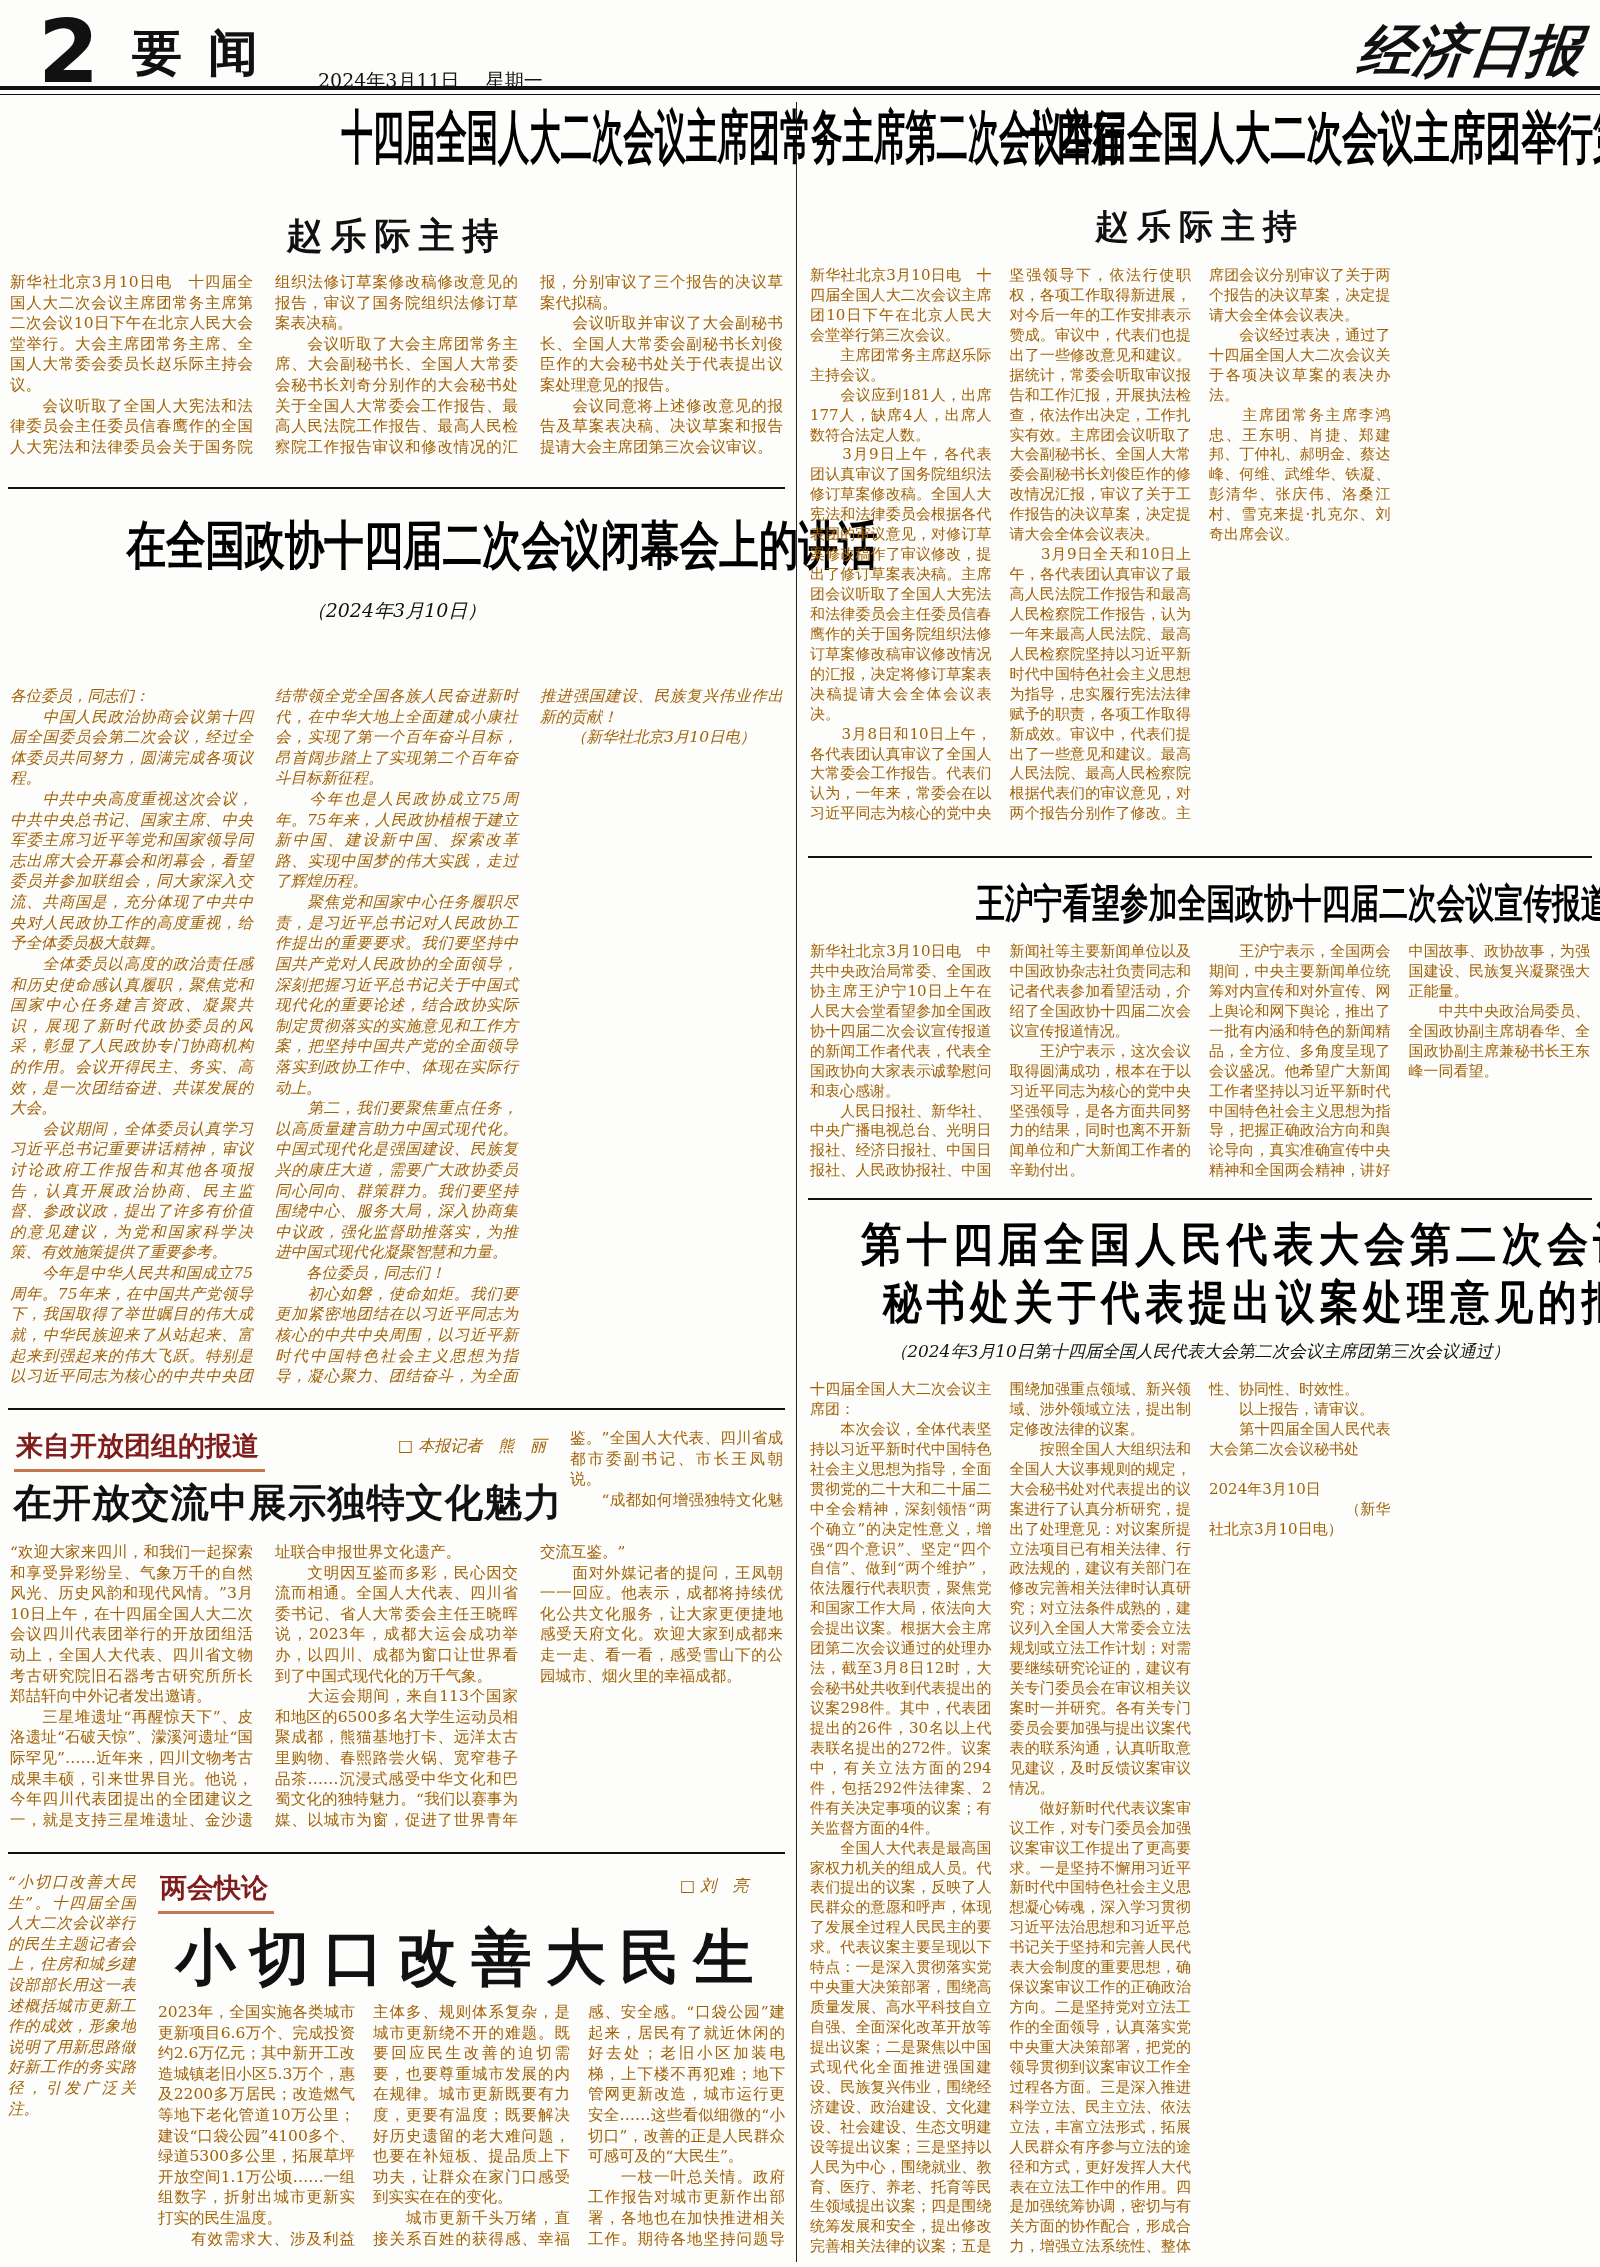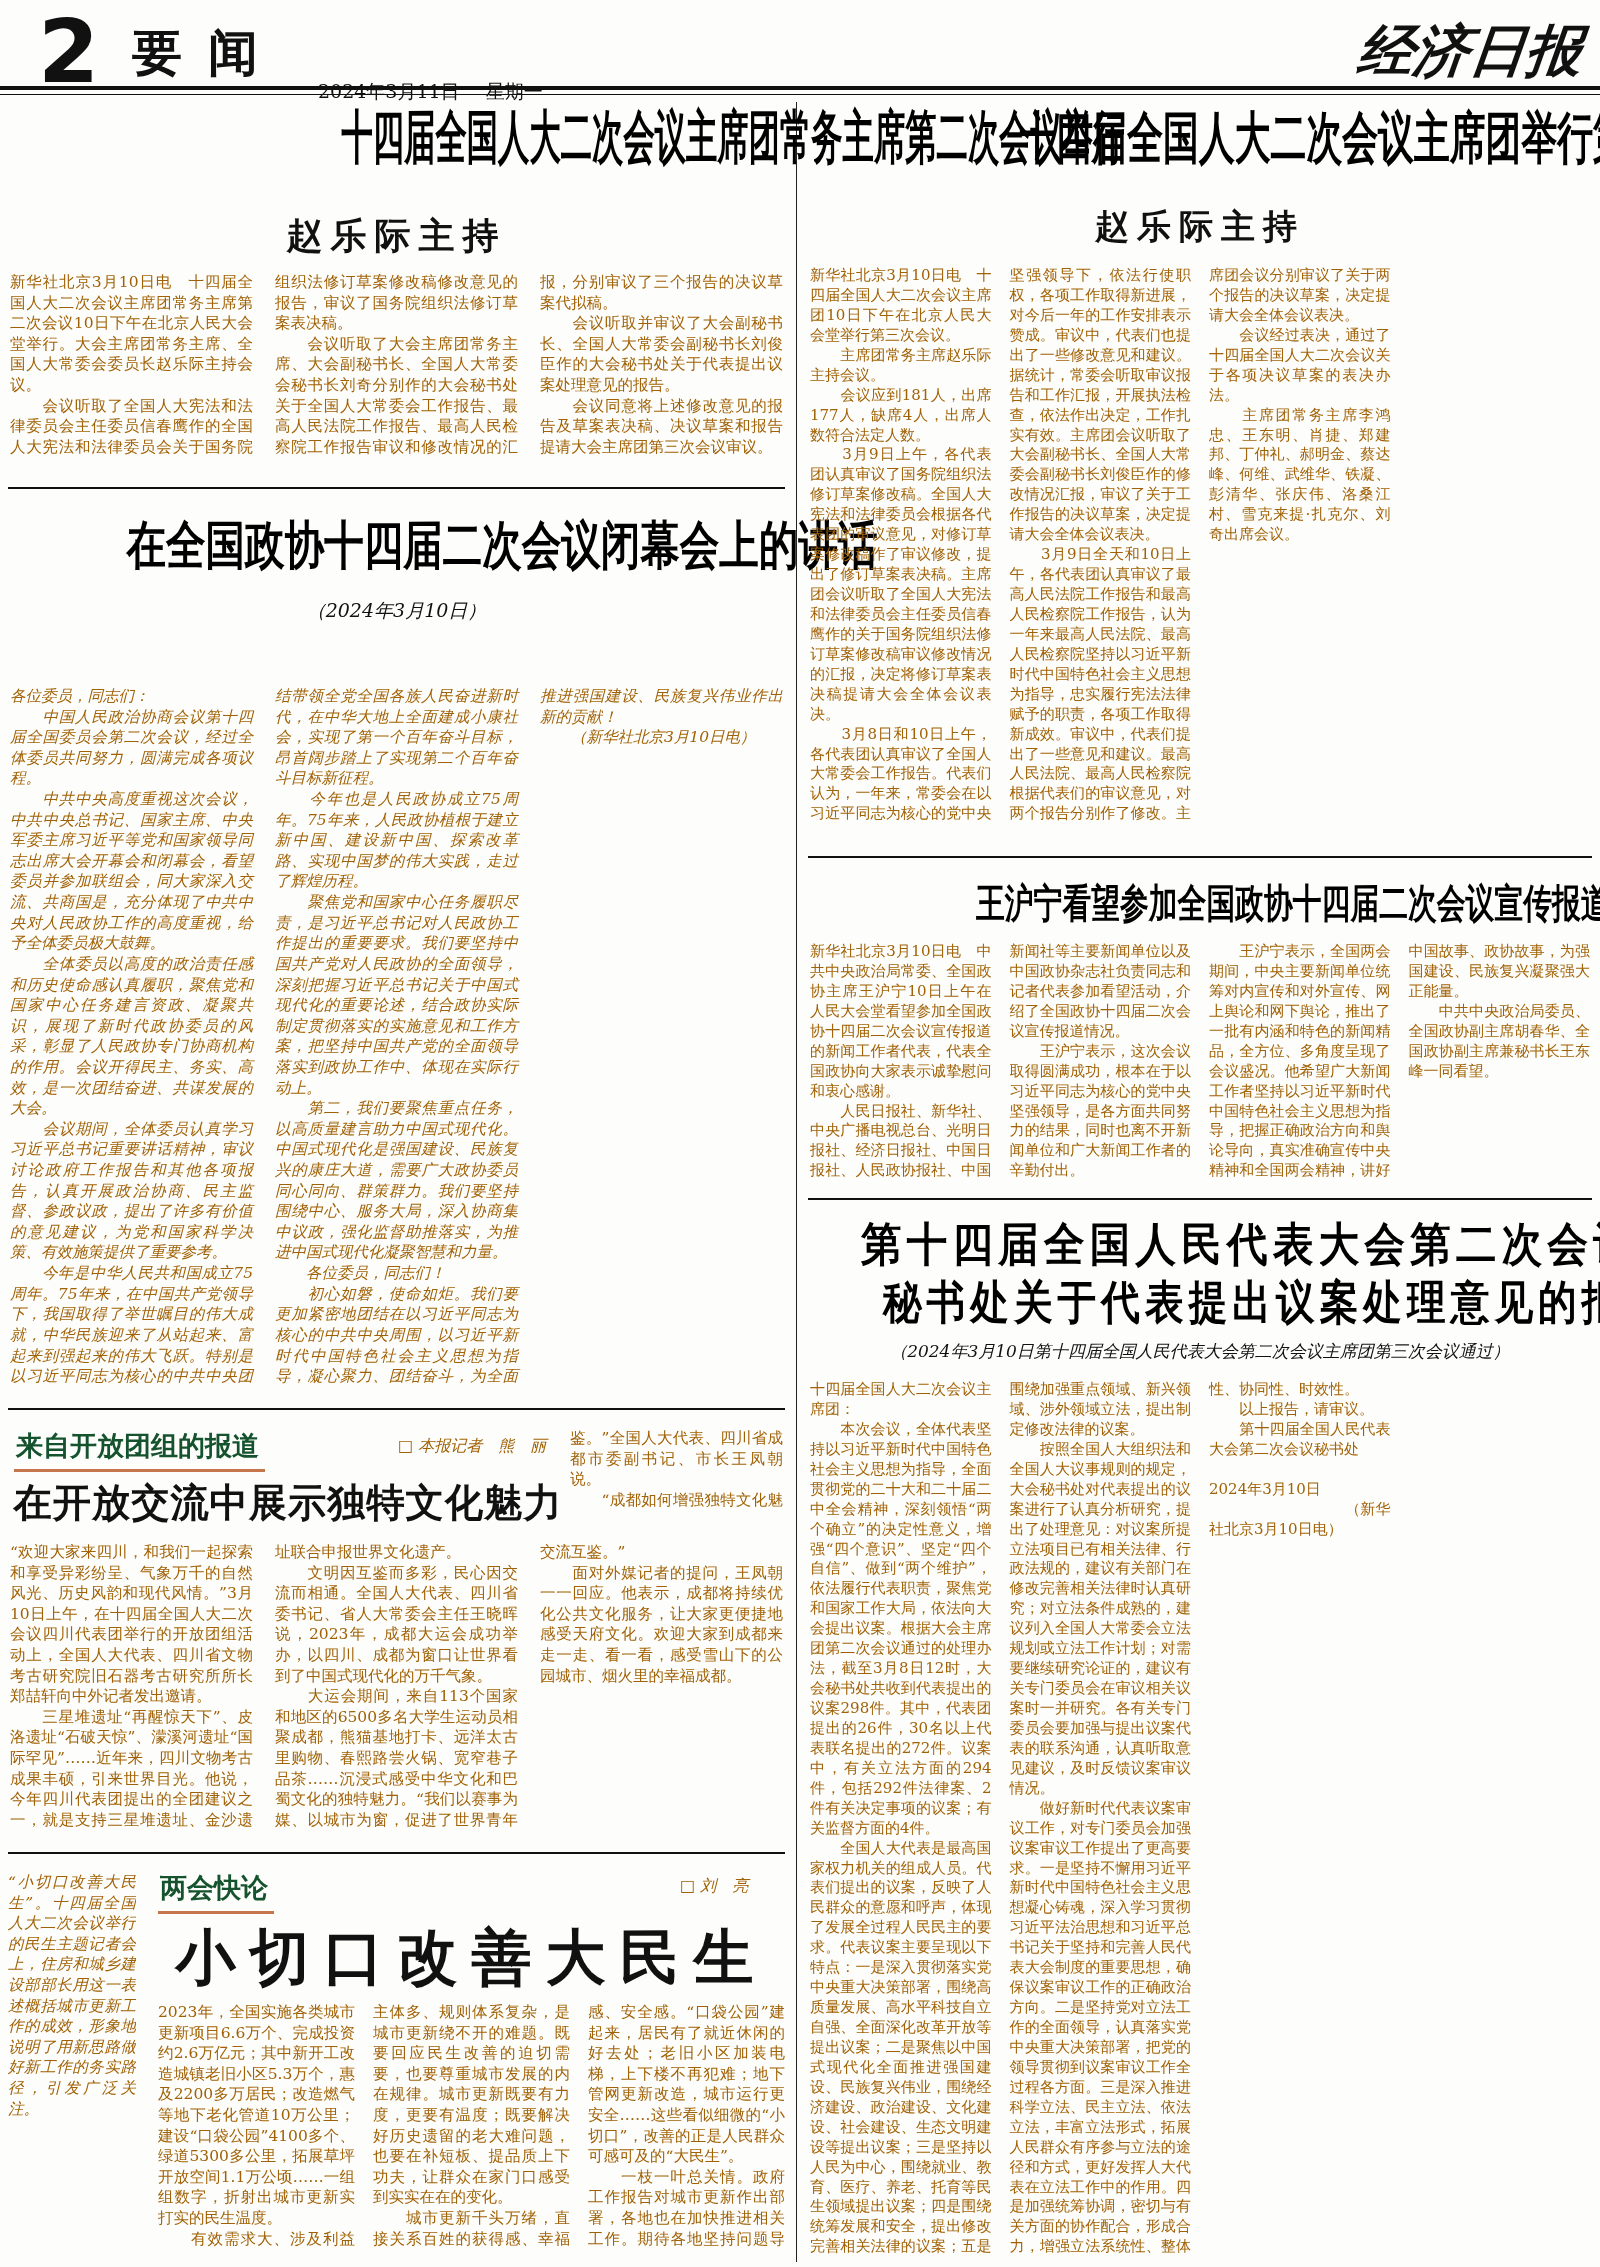--- a/index.html
+++ b/index.html
@@ -10,41 +10,41 @@
   .vrule{position:absolute;background:#222;width:1px;}
   .center{text-align:center;}
   .squeeze{display:inline-block;white-space:nowrap;transform-origin:50% 50%;}
   .headline{font-family:"DejaVu Sans","Liberation Sans",sans-serif;font-weight:900;color:#000;}
   .subhead{font-weight:900;letter-spacing:8px;}
   .bodytext{font-size:15.5px;line-height:1.33;text-align:justify;white-space:pre-line;
             column-fill:auto;overflow:hidden;color:#a16207;}
   .cols3{column-count:3;column-gap:22px;}
   .cols4{column-count:4;column-gap:18px;}
   .kai{font-style:italic;}
-  .kicker{font-weight:900;color:#14532d;display:inline-block;
+  .kicker{font-weight:900;color:#7f1d1d;display:inline-block;
           border-bottom:3px solid #c5764d;padding:0 6px 5px 2px;}
   .byline{font-size:16px;color:#a16207;}
   .mast-num{font-family:"DejaVu Sans","Liberation Sans",sans-serif;font-weight:900;font-size:88px;line-height:1;}
   .mast-sec{font-weight:900;font-size:50px;letter-spacing:26px;line-height:1;}
   .mast-date{font-size:19px;}
   .paper-logo{font-weight:900;font-style:italic;font-size:56px;transform:skewX(-6deg);
               font-family:"DejaVu Serif","Liberation Serif",serif;}
   .bigsoft{font-family:"DejaVu Sans","Liberation Sans",sans-serif;font-weight:900;letter-spacing:14px;}
   .serifhead{font-weight:900;}
 </style>
 </head>
 <body>
 
 <div class="page">
 
   <div class="abs" style="left:38px;top:8px;">
     <span class="mast-num">2</span>
   </div>
   <div class="abs mast-sec" style="left:132px;top:28px;">要闻</div>
-  <div class="abs mast-date" style="left:318px;top:79px;">
+  <div class="abs mast-date" style="left:318px;top:68px;">
     <span>2024年3月11日</span>
     <span style="display:inline-block;width:14px;"></span>
     <span>星期一</span>
   </div>
   <div class="abs paper-logo" style="right:18px;top:14px;">经济日报</div>
 
   <div class="hrule" style="left:0;top:86px;width:1600px;height:4px;"></div>
   <div class="hrule" style="left:0;top:94px;width:1600px;height:1px;"></div>
 
   <div class="vrule" style="left:796px;top:102px;height:2160px;"></div>

